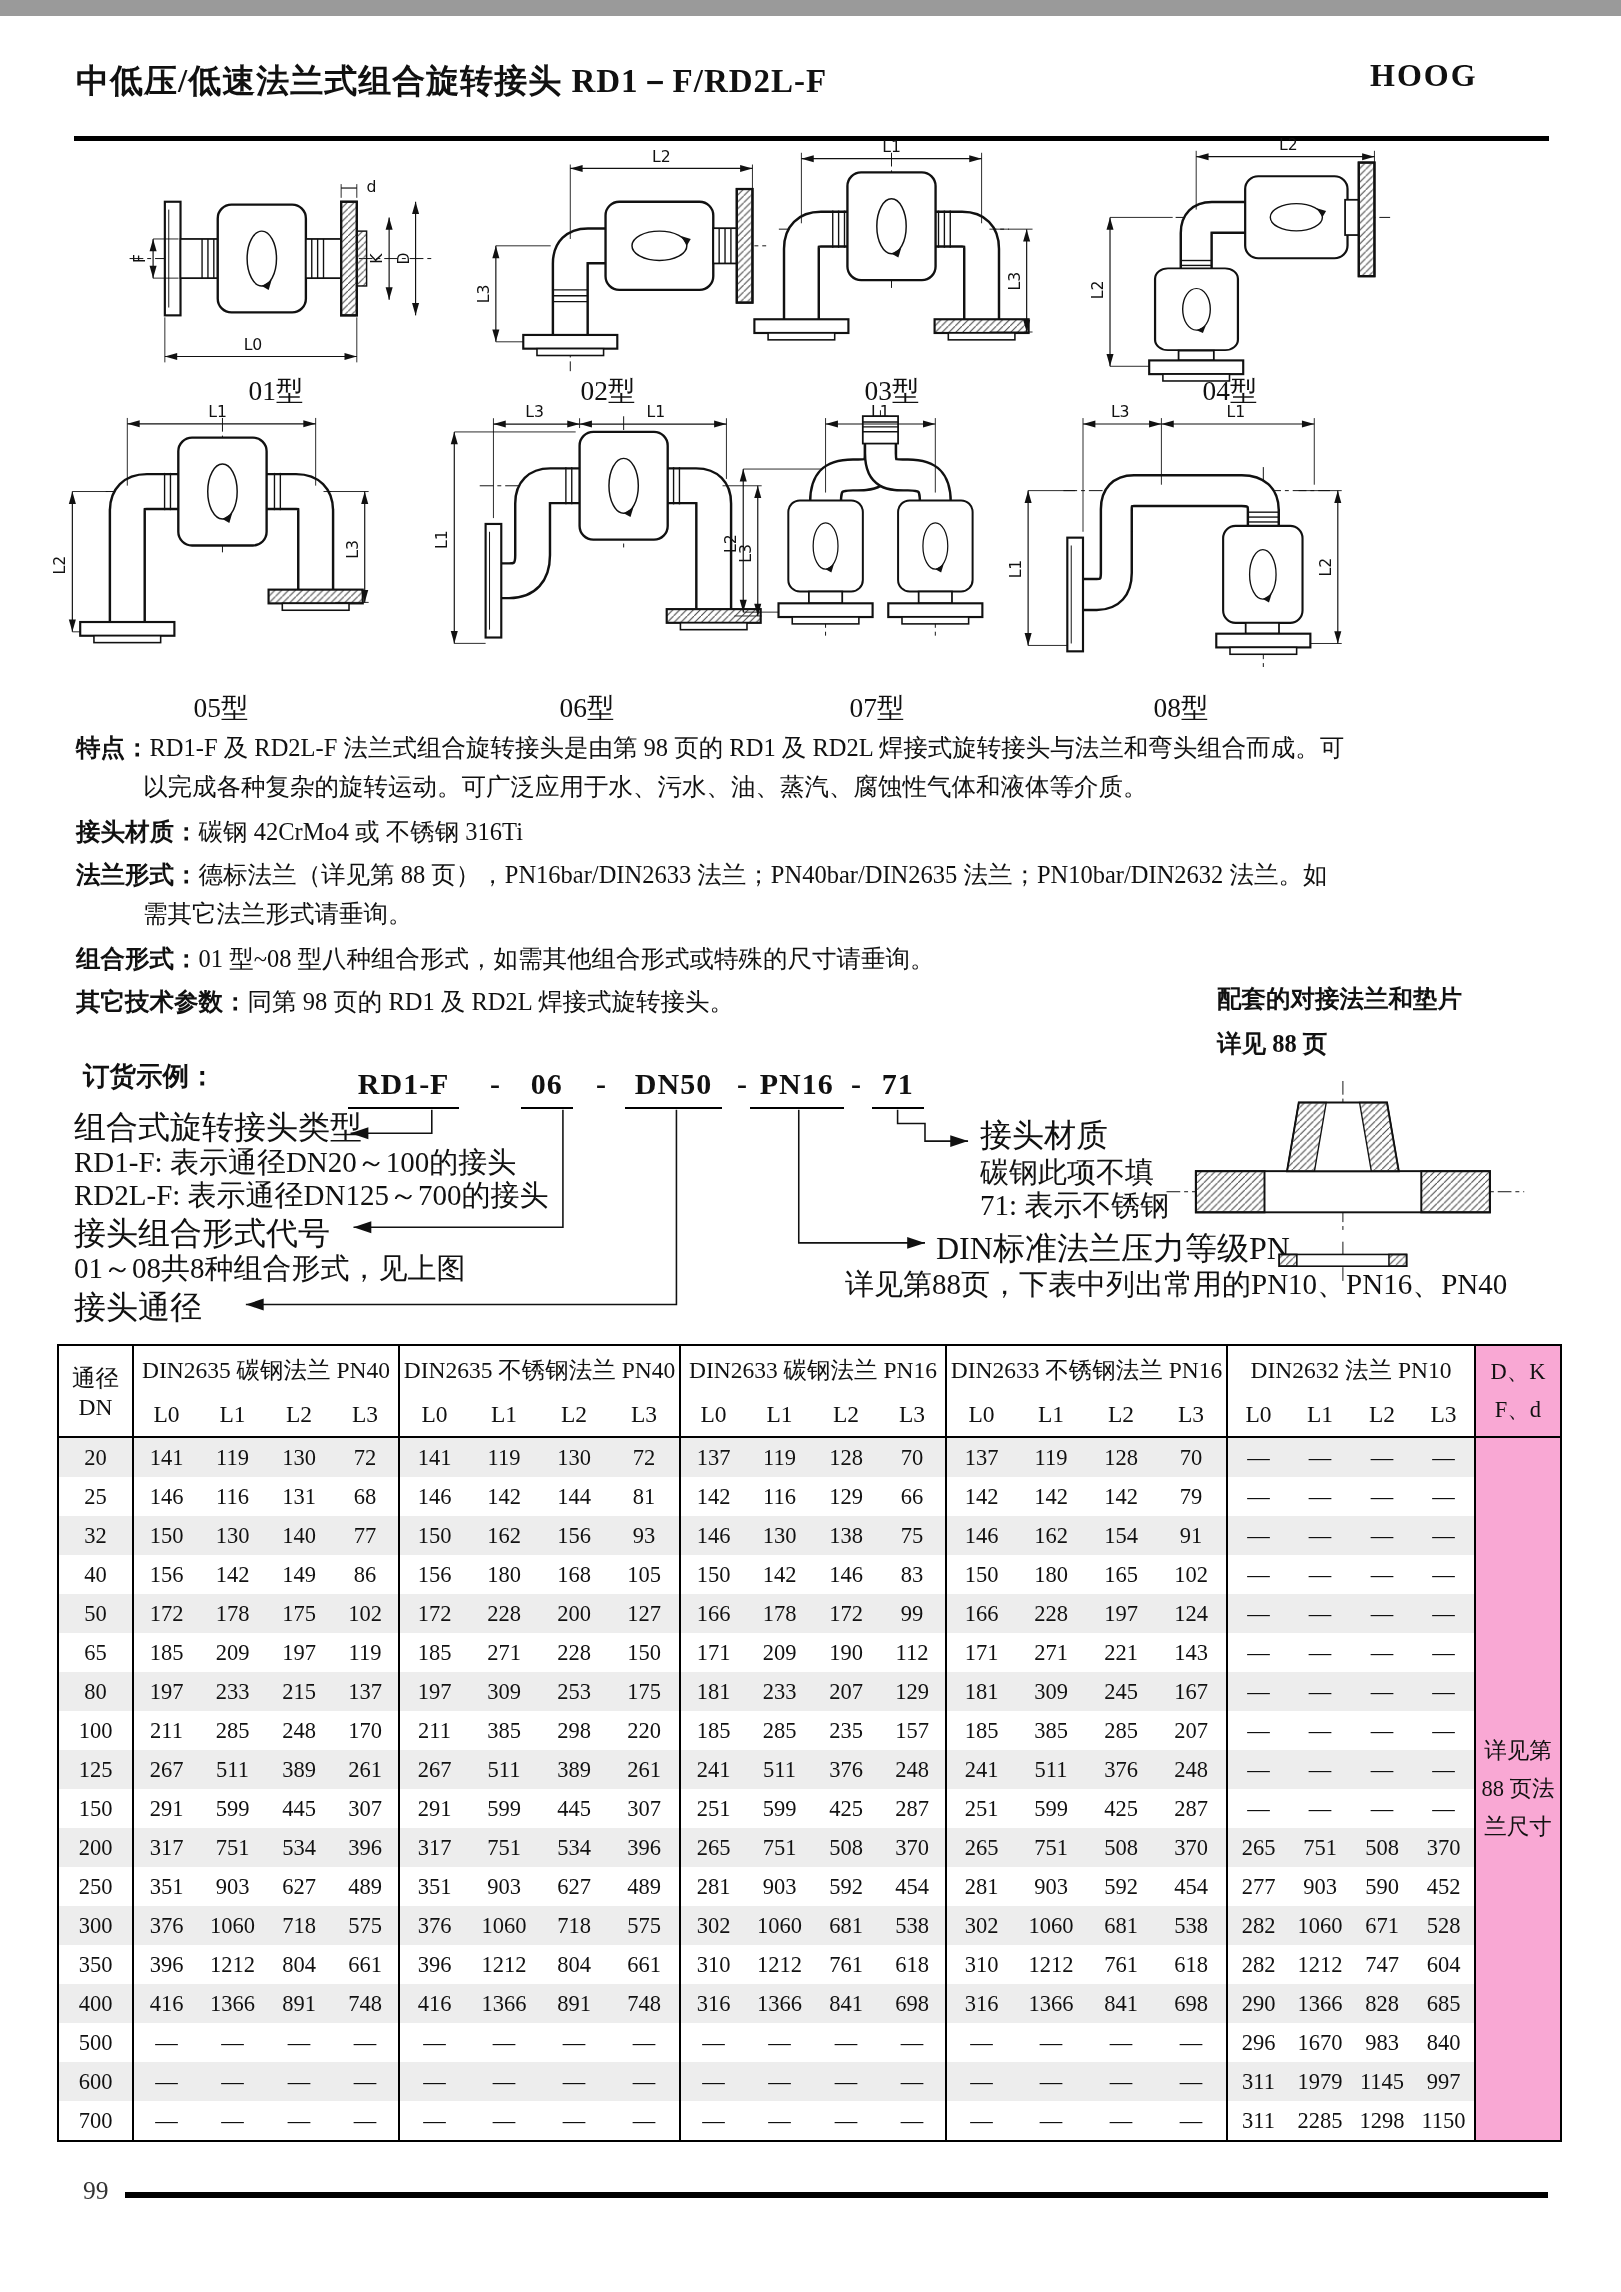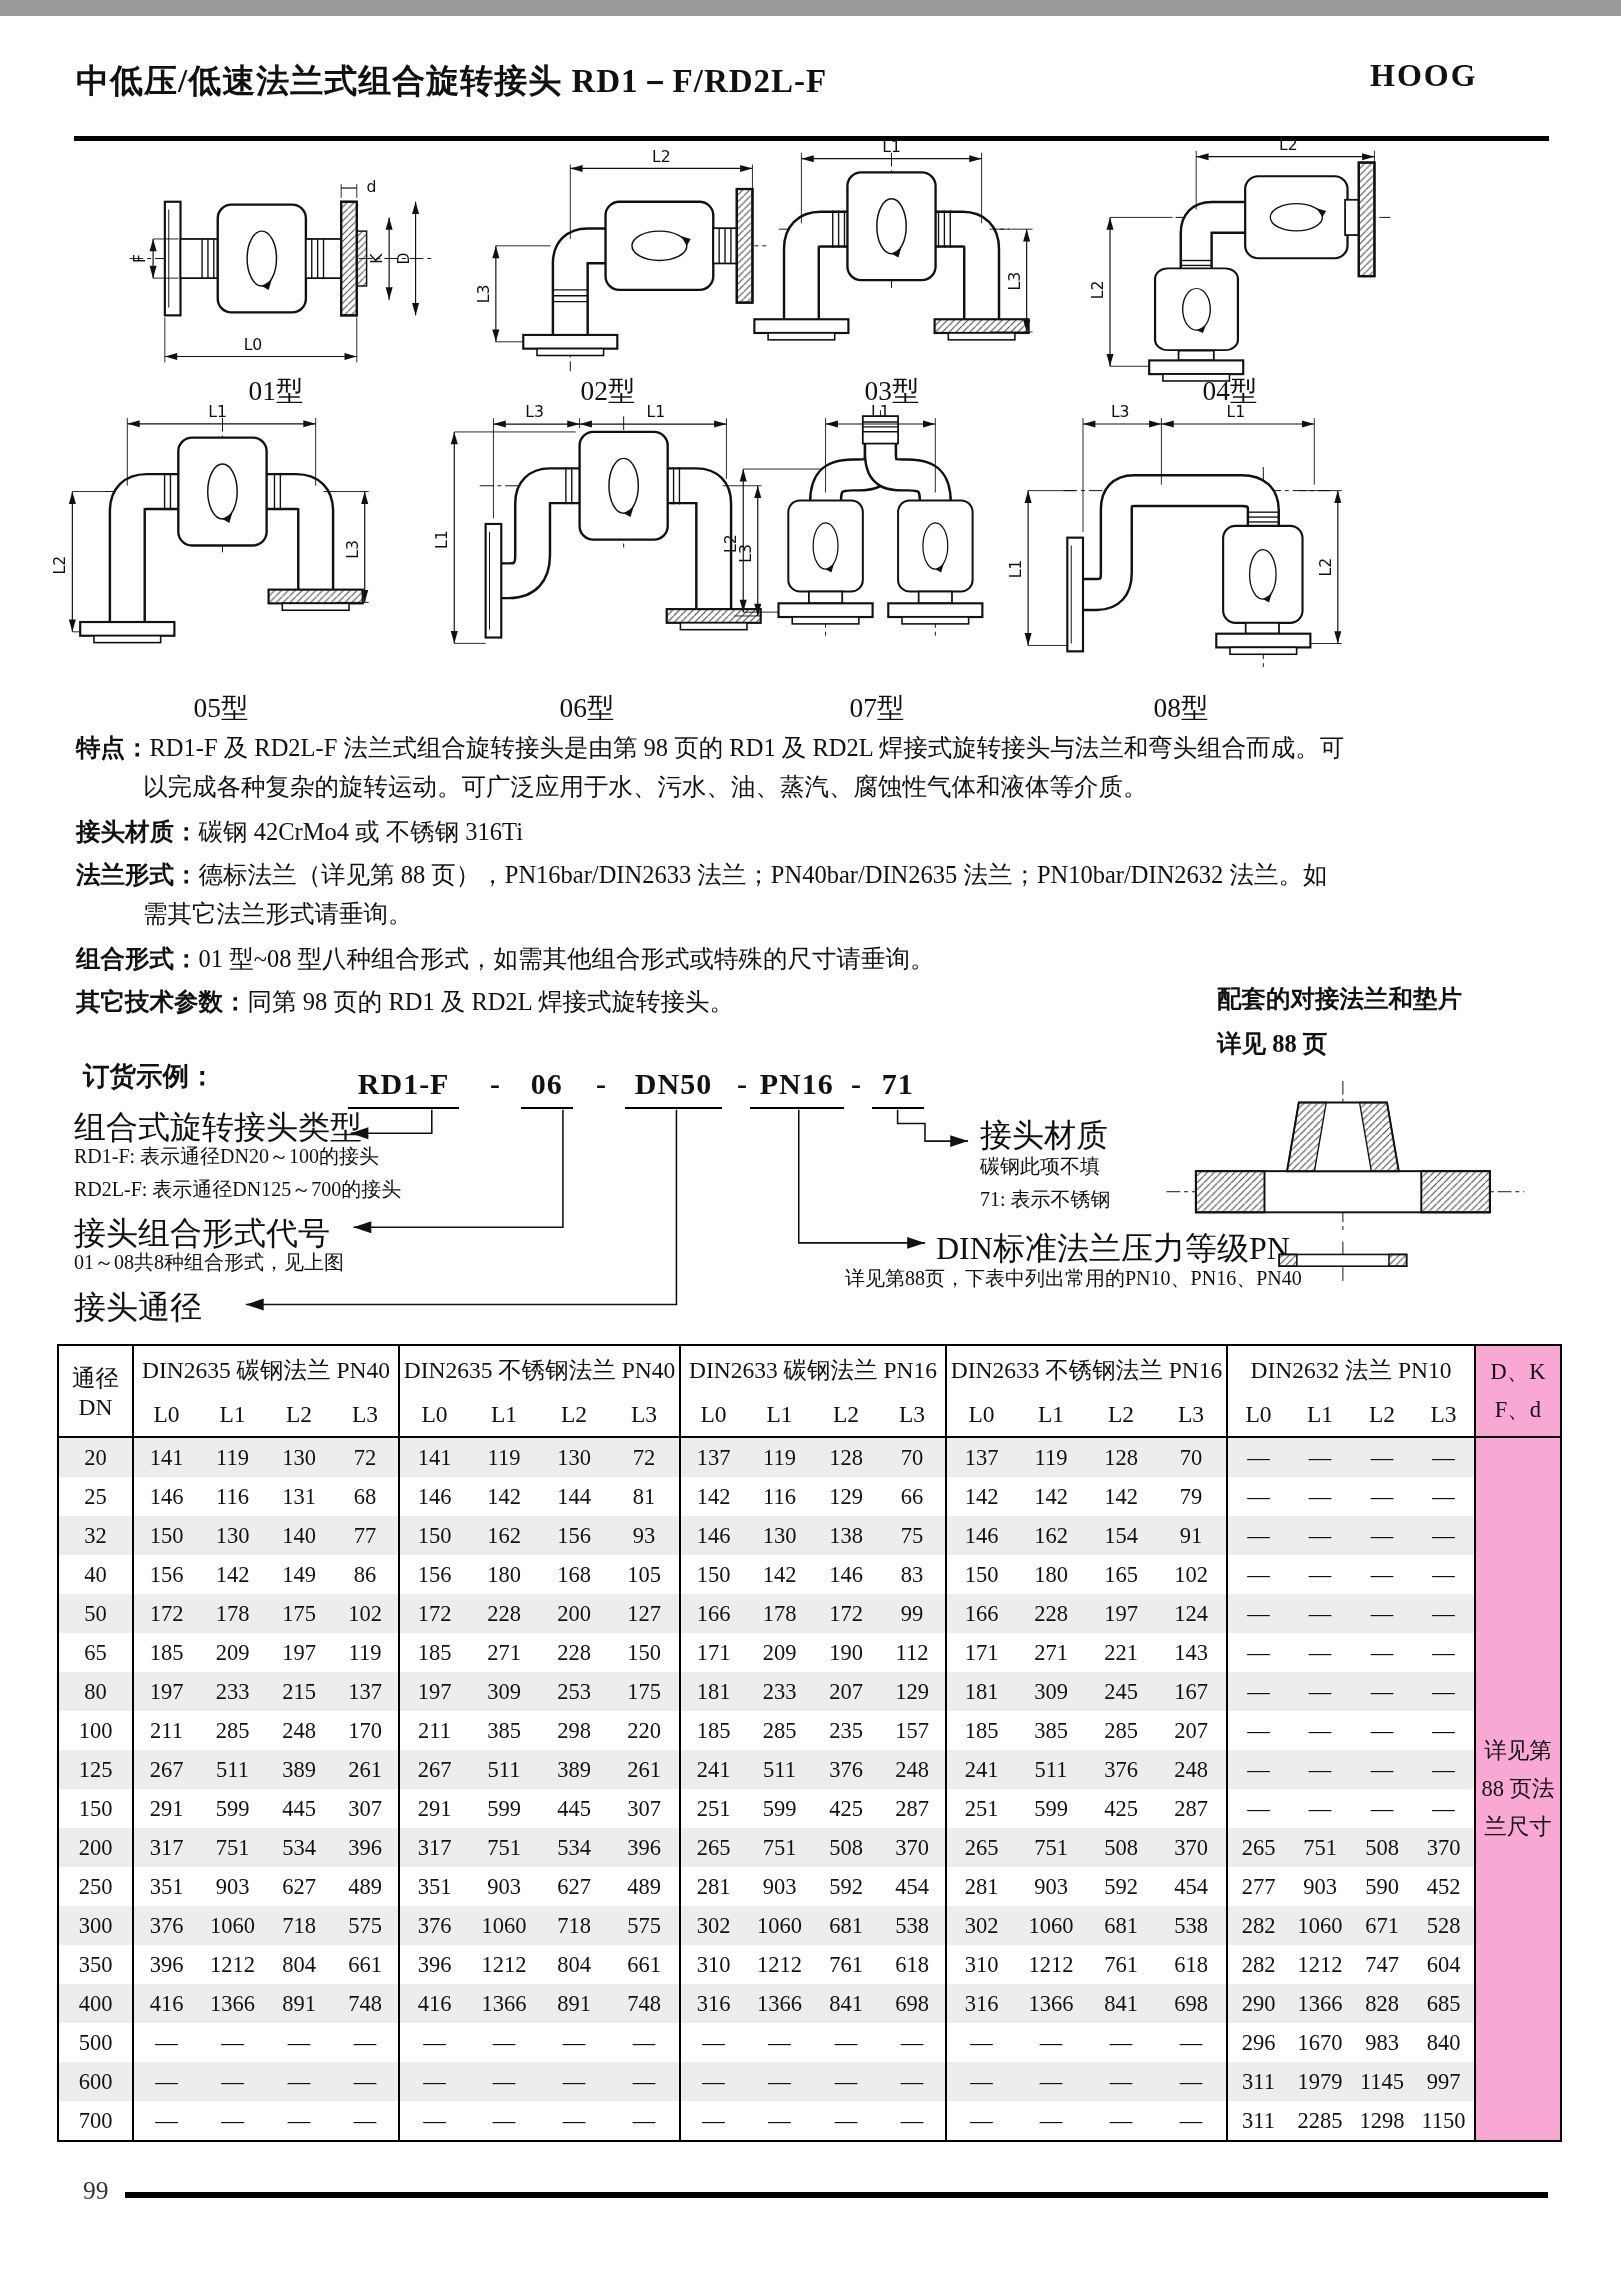--- a/index.html
+++ b/index.html
@@ -6,21 +6,21 @@
   .page{position:relative;width:1621px;height:2293px;background:#fff;margin:16px auto;
         font-family:"Liberation Serif","DejaVu Serif",serif;color:#111;overflow:hidden;}
   .abs{position:absolute;}
   .title{font-size:33px;font-weight:bold;letter-spacing:1px;}
   .brand{font-size:32px;font-weight:bold;letter-spacing:2px;}
   .rule{background:#000;}
   .cap{font-size:27.4px;transform:translateX(-50%);white-space:nowrap;text-align:center;}
   .para{font-size:24.5px;line-height:39px;white-space:nowrap;}
   .b{font-weight:bold;}
   .olab{font-size:32px;white-space:nowrap;}
-  .onote{font-size:20px;white-space:nowrap;}
+  .onote{font-size:29px;white-space:nowrap;}
   .cp{position:absolute;top:1051px;font-size:30px;font-weight:600;letter-spacing:1px;white-space:nowrap;}
   .cp.u{border-bottom:2px solid #000;padding:0 9.8px 5.9px;}
   
   svg.fig{position:absolute;overflow:visible;}
   .cl{stroke:#111;stroke-width:1;stroke-dasharray:14 4 4 4;fill:none;}
   .po{stroke:#111;fill:none;stroke-width:38;}
   .pi{stroke:#fff;fill:none;stroke-width:33;}
   .po2{stroke:#111;fill:none;stroke-width:34;}
   .pi2{stroke:#fff;fill:none;stroke-width:29;}
   .dim{stroke:#111;stroke-width:1.2;fill:none;}

